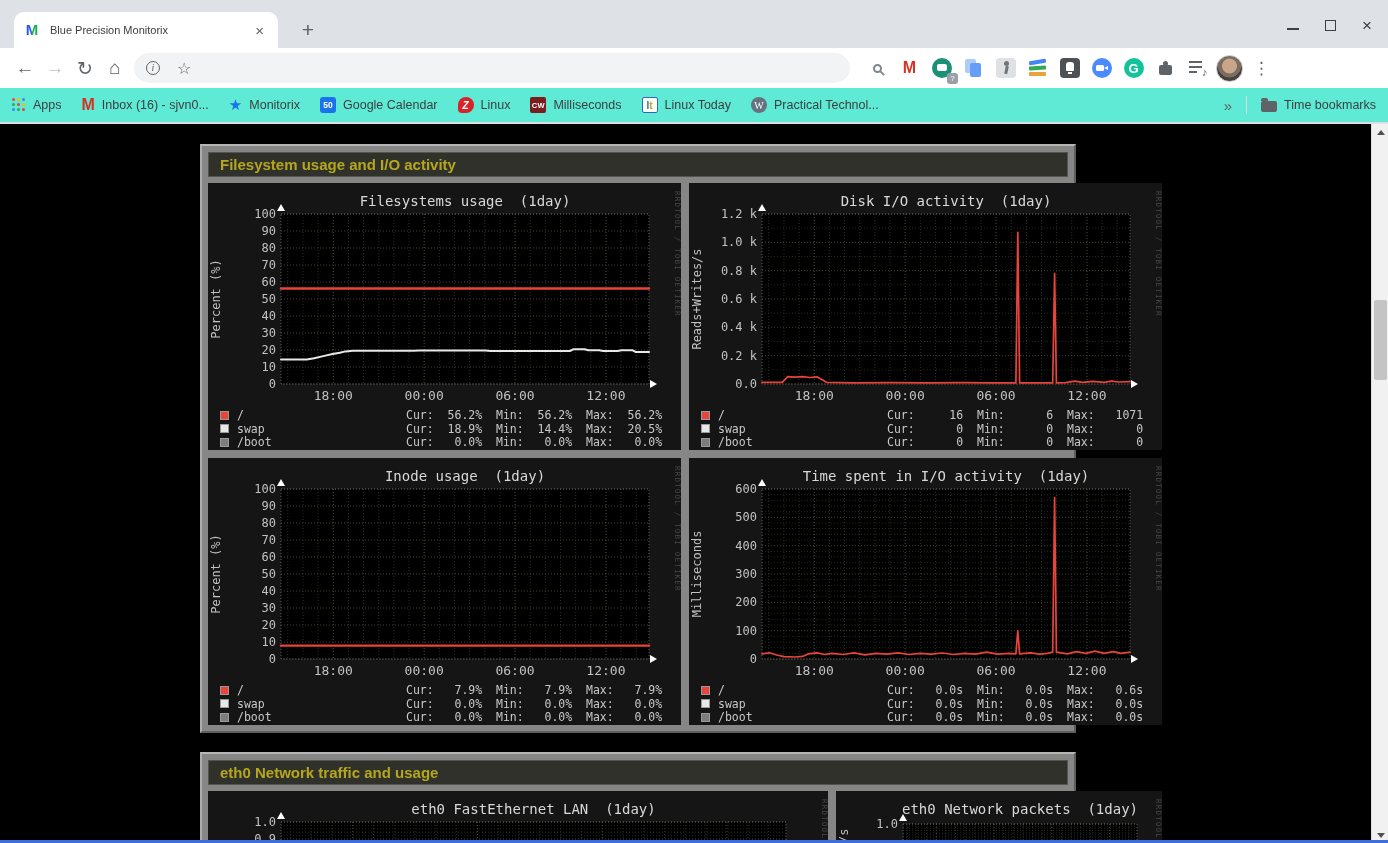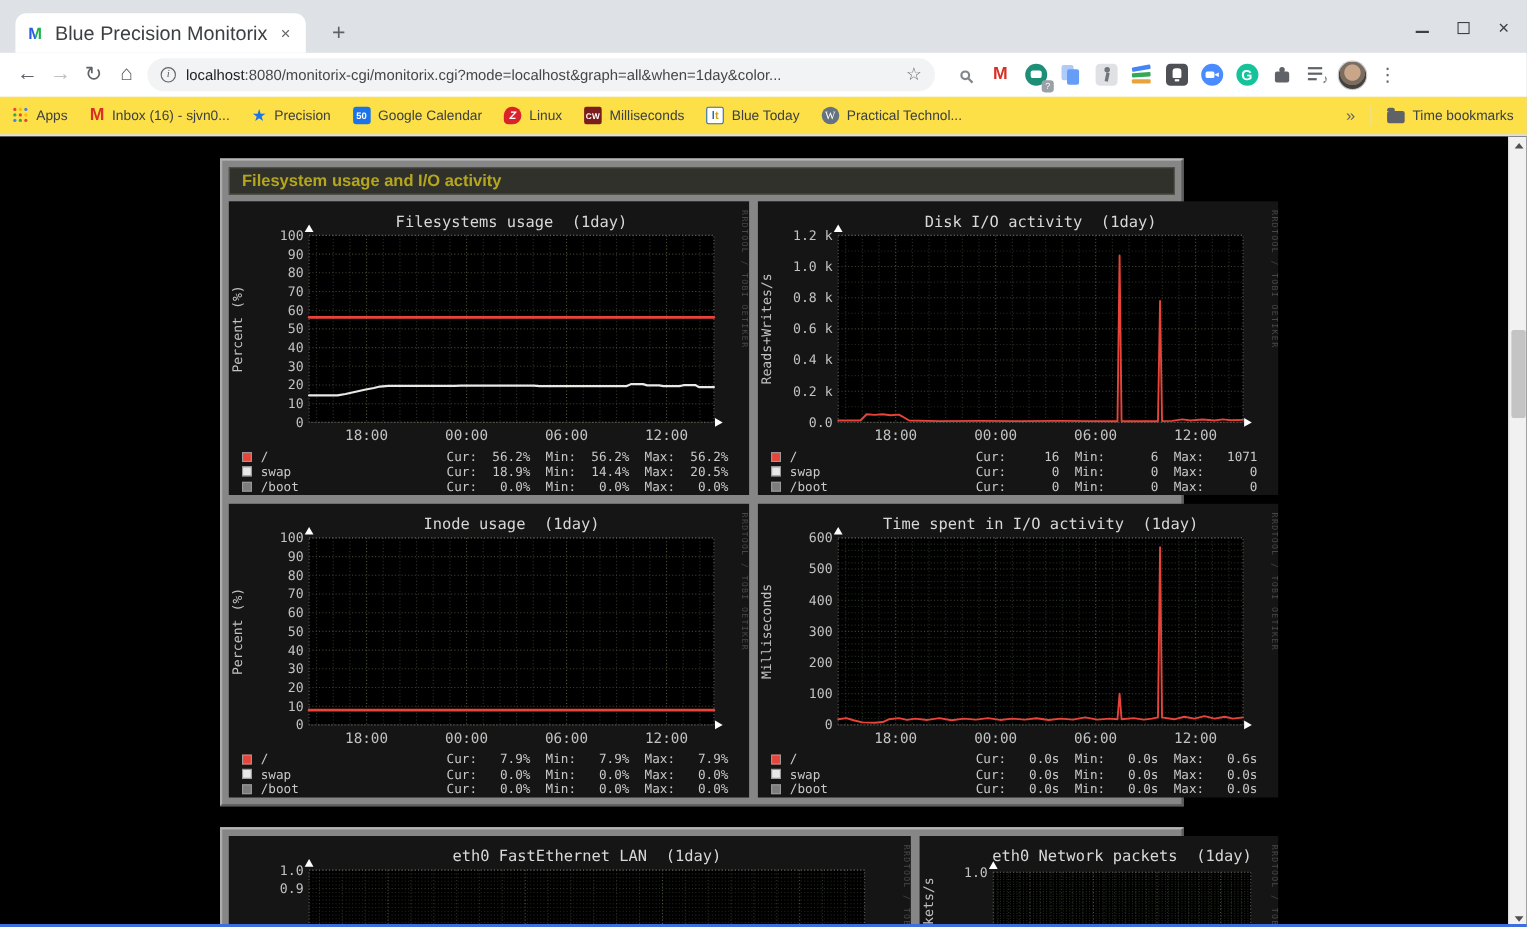--- a/index.html
+++ b/index.html
@@ -3,21 +3,21 @@
 <meta charset="utf-8">
 <style>
   html,body{margin:0;padding:0;width:1388px;height:843px;overflow:hidden;
     font-family:"Liberation Sans",sans-serif;background:#dee1e6;position:relative}
   *{box-sizing:border-box}
 
   
   .tabstrip{position:absolute;top:0;left:0;right:0;height:48px;background:#dee1e6}
   .tab{position:absolute;left:14px;top:12px;width:264px;height:36px;background:#fff;
     border-radius:10px 10px 0 0;display:flex;align-items:center;padding:0 10px}
-  .tab-title{font-size:18px;color:#3c4043;margin-left:10px;flex:1;white-space:nowrap;overflow:hidden}
+  .tab-title{font-size:11px;color:#3c4043;margin-left:10px;flex:1;white-space:nowrap;overflow:hidden}
   .tab-close{color:#5f6368;font-size:15px;padding:0 4px}
   .newtab{position:absolute;left:294px;top:16px;width:28px;height:28px;display:flex;
     align-items:center;justify-content:center;font-size:21px;color:#5f6368}
   .winctl{position:absolute;top:16px;right:16px;display:flex;gap:26px;align-items:center;height:18px}
   .win-min{width:12px;height:2px;background:#3c4043;margin-top:8px}
   .win-max{width:11px;height:11px;border:1.6px solid #3c4043}
   .win-close{font-size:17px;color:#3c4043;line-height:11px}
 
   
   .toolbar{position:absolute;top:48px;left:0;right:0;height:40px;background:#fff;
@@ -71,21 +71,21 @@
   .playlist{width:20px;height:20px;position:relative}
   .playlist i{position:absolute;left:1px;width:13px;height:2px;background:#5f6368;display:block}
   .playlist i:nth-child(1){top:3px}.playlist i:nth-child(2){top:8px}.playlist i:nth-child(3){top:13px;width:8px}
   .playlist b{position:absolute;right:0;bottom:0;font-size:11px;color:#5f6368;font-weight:normal}
   .avatar{width:27px;height:27px;border-radius:50%;
     background:radial-gradient(circle at 50% 40%,#c9a689 0 36%,#7a6d60 40% 58%,#45413c 60% 100%);
     border:1px solid #c7c9cc}
   .kebab{font-size:17px;color:#5f6368}
 
   
-  .bookmarks{position:absolute;top:88px;left:0;right:0;height:35px;background:#fde047;
+  .bookmarks{position:absolute;top:88px;left:0;right:0;height:35px;background:#5eead4;
     border-bottom:1px solid #dadce0;display:flex;align-items:center;padding:0 12px;
     font-size:12.5px;color:#3c4043}
   .bm{display:flex;align-items:center;gap:7px;margin-right:20px;white-space:nowrap}
   .appsgrid{width:14px;height:14px;display:grid;grid-template-columns:repeat(3,4px);
     grid-template-rows:repeat(3,4px);gap:1px}
   .appsgrid i{width:3.4px;height:3.4px;border-radius:50%;display:block}
   .bm-star{color:#1a73e8;font-size:15px}
   .cal{width:16px;height:16px;background:#1a73e8;border-radius:3px;color:#fff;font-size:8.5px;
     font-weight:bold;display:flex;align-items:center;justify-content:center}
   .zd{width:16px;height:16px;background:#d9222a;border-radius:50% 50% 50% 4px;color:#fff;font-size:10px;
@@ -157,21 +157,20 @@
   </div>
 </div>
 
 <div class="toolbar">
   <span class="navbtn">←</span>
   <span class="navbtn disabled">→</span>
   <span class="navbtn">↻</span>
   <span class="navbtn">⌂</span>
   <div class="omnibox">
     <span class="info-ic">i</span>
-    <span class="url"><span class="host">localhost</span><span class="rest">:8080/monitorix-cgi/monitorix.cgi?mode=localhost&amp;graph=all&amp;when=1day&amp;color...</span></span>
     <span class="star">☆</span>
   </div>
   <div class="extrow">
     <span class="tbi">
         <span class="mag"></span>
       </span>
     <span class="tbi gmail">M</span>
     <span class="tbi">
         <span class="voice"></span>
         <span class="voice-badge">?</span>
@@ -228,40 +227,40 @@
         <i style="background:#ea4335"></i>
       </span>
     <span>Apps</span>
   </span>
   <span class="bm">
     <span class="gmail">M</span>
     <span>Inbox (16) - sjvn0...</span>
   </span>
   <span class="bm">
     <span class="bm-star">★</span>
-    <span>Precision</span>
+    <span>Monitorix</span>
   </span>
   <span class="bm">
     <span class="cal">50</span>
     <span>Google Calendar</span>
   </span>
   <span class="bm">
     <span class="zd">Z</span>
     <span>Linux</span>
   </span>
   <span class="bm">
     <span class="cw">CW</span>
     <span>Milliseconds</span>
   </span>
   <span class="bm">
     <span class="lt">
         <span class="b1">l</span>
         <span class="b2">t</span>
       </span>
-    <span>Blue Today</span>
+    <span>Linux Today</span>
   </span>
   <span class="bm">
     <span class="wp">W</span>
     <span>Practical Technol...</span>
   </span>
   <span class="bm-right">
     <span class="chev">»</span>
     <span class="bmdivider"></span>
     <span class="bm" style="margin:0">
       <span class="folder"></span>
@@ -545,20 +544,21 @@
             <text x="12" y="116" text-anchor="middle" font-size="12" fill="#c2c2c2" font-family="&quot;DejaVu Sans Mono&quot;,monospace" xml:space="preserve" transform="rotate(-90 12 116)">Milliseconds</text>
             <text x="467" y="8" text-anchor="start" font-size="7.5" fill="#474747" font-family="&quot;DejaVu Sans Mono&quot;,monospace" xml:space="preserve" transform="rotate(90 467 8)" style="letter-spacing: 1.2px;">RRDTOOL&nbsp;/&nbsp;TOBI&nbsp;OETIKER</text>
           </svg>
           <div class="lrow" style="top: 225px;"><span class="sw" style="background: rgb(233, 68, 58);"></span><span>/</span><span class="lstats">Cur:&nbsp;&nbsp;&nbsp;0.0s&nbsp;&nbsp;Min:&nbsp;&nbsp;&nbsp;0.0s&nbsp;&nbsp;Max:&nbsp;&nbsp;&nbsp;0.6s</span></div>
           <div class="lrow" style="top: 238.5px;"><span class="sw" style="background: rgb(232, 232, 232);"></span><span>swap</span><span class="lstats">Cur:&nbsp;&nbsp;&nbsp;0.0s&nbsp;&nbsp;Min:&nbsp;&nbsp;&nbsp;0.0s&nbsp;&nbsp;Max:&nbsp;&nbsp;&nbsp;0.0s</span></div>
           <div class="lrow" style="top: 252px;"><span class="sw" style="background: rgb(125, 125, 125);"></span><span>/boot</span><span class="lstats">Cur:&nbsp;&nbsp;&nbsp;0.0s&nbsp;&nbsp;Min:&nbsp;&nbsp;&nbsp;0.0s&nbsp;&nbsp;Max:&nbsp;&nbsp;&nbsp;0.0s</span></div>
         </div>
       </div>
   </div>
   <div class="section" id="section-1" style="top:628px">
+    <div class="section-title">eth0 Network traffic and usage</div>
     <div class="charts-grid" id="grid-1">
         <div class="panel">
           <svg width="620" height="267">
             <rect x="73" y="31" width="505" height="170" fill="#000000"></rect>
             <line x1="73" y1="197.6" x2="578" y2="197.6" stroke="#23281d" stroke-width="1" stroke-dasharray="1,2"></line>
             <line x1="73" y1="194.2" x2="578" y2="194.2" stroke="#23281d" stroke-width="1" stroke-dasharray="1,2"></line>
             <line x1="73" y1="190.79999999999998" x2="578" y2="190.79999999999998" stroke="#23281d" stroke-width="1" stroke-dasharray="1,2"></line>
             <line x1="73" y1="187.4" x2="578" y2="187.4" stroke="#23281d" stroke-width="1" stroke-dasharray="1,2"></line>
             <line x1="73" y1="184" x2="578" y2="184" stroke="#23281d" stroke-width="1" stroke-dasharray="1,2"></line>
             <line x1="73" y1="180.6" x2="578" y2="180.6" stroke="#23281d" stroke-width="1" stroke-dasharray="1,2"></line>

